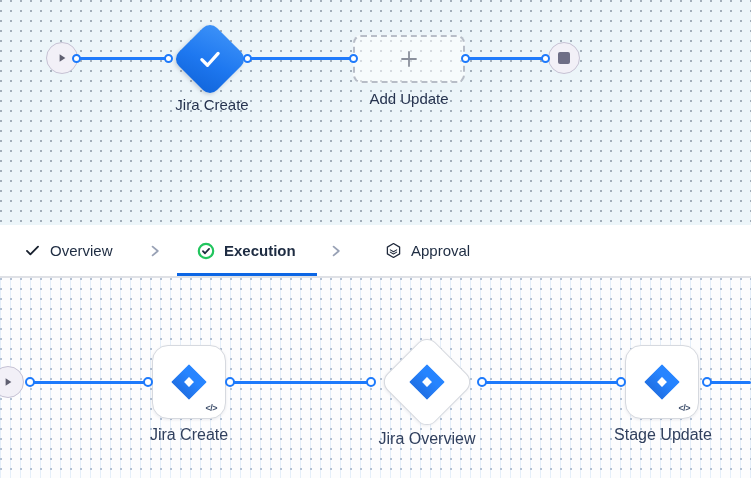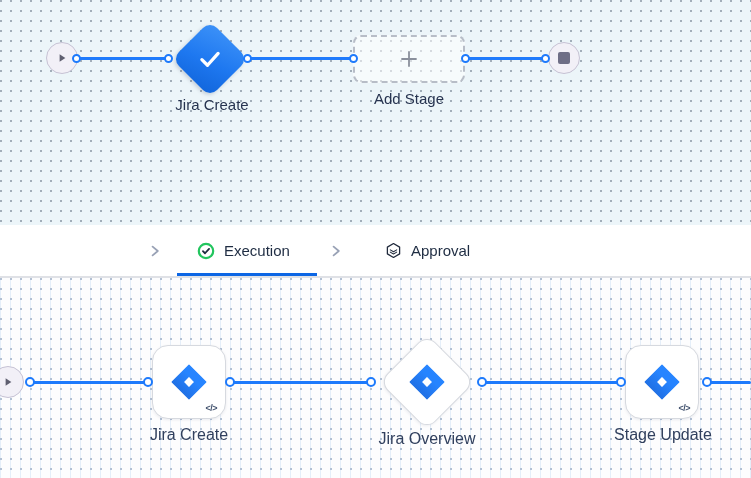--- a/index.html
+++ b/index.html
@@ -84,21 +84,21 @@
   
   .tabbar {
     position: relative; width: 751px; height: 53px; background: #ffffff;
     border-bottom: 2px solid #dfe1e6;
   }
   .tab {
     position: absolute; top: 0; height: 51px;
     display: flex; align-items: center; gap: 9px;
     font-size: 15px; color: #1e2c42; cursor: pointer;
   }
-  .tab.active { font-weight: normal; }
+  .tab.active { font-weight: bold; }
   .tab-sep { position: absolute; top: 0; height: 51px; display: flex; align-items: center; }
   .tab-underline {
     position: absolute; left: 177px; bottom: 0; width: 140px; height: 3px;
     background: #0c66e4; z-index: 2;
   }
 </style>
 </head>
 <body>
 
 <svg width="0" height="0" style="position:absolute" aria-hidden="true">
@@ -133,36 +133,44 @@
   </div>
   <div class="node-label" style="left:142px; top:96px;">Jira Create</div>
 
   <div class="add-stage-box">
     <span style="display:flex;">
       <svg width="22" height="22" viewBox="0 0 22 22">
           <path d="M11 4 V18 M4 11 H18" stroke="#8a909c" stroke-width="1.8" stroke-linecap="round"></path>
         </svg>
     </span>
   </div>
-  <div class="node-label" style="left:339px; top:90px;">Add Stage</div>
+  <div class="node-label" style="left:339px; top:90px;">Add Update</div>
 
   <div class="round-btn" style="left:548px; top:42px;">
     <span class="stop-square"></span>
   </div>
 
   <div class="port" style="left:72px;  top:54px;"></div>
   <div class="port" style="left:164px; top:54px;"></div>
   <div class="port" style="left:243px; top:54px;"></div>
   <div class="port" style="left:349px; top:54px;"></div>
   <div class="port" style="left:461px; top:54px;"></div>
   <div class="port" style="left:541px; top:54px;"></div>
 </div>
 
 <div class="tabbar">
 
+  <div class="tab" style="left:24px;">
+    <span style="display:flex;">
+      <svg width="17" height="17" viewBox="0 0 20 20">
+          <path d="M3.5 10.5 L7.5 14.5 L16.5 5.5" fill="none" stroke="#18202e" stroke-width="2.2" stroke-linecap="round" stroke-linejoin="round"></path>
+        </svg>
+    </span>
+    <span>Overview</span>
+  </div>
 
   <div class="tab-sep" style="left:147px;">
     <svg width="16" height="16" viewBox="0 0 20 20">
         <path d="M7 4.5 L13.5 10 L7 15.5" fill="none" stroke="#98a1b5" stroke-width="2.2" stroke-linecap="round" stroke-linejoin="round"></path>
       </svg>
   </div>
 
   <div class="tab active" style="left:197px;">
     <span style="display:flex;">
       <svg width="18" height="18" viewBox="0 0 20 20">

